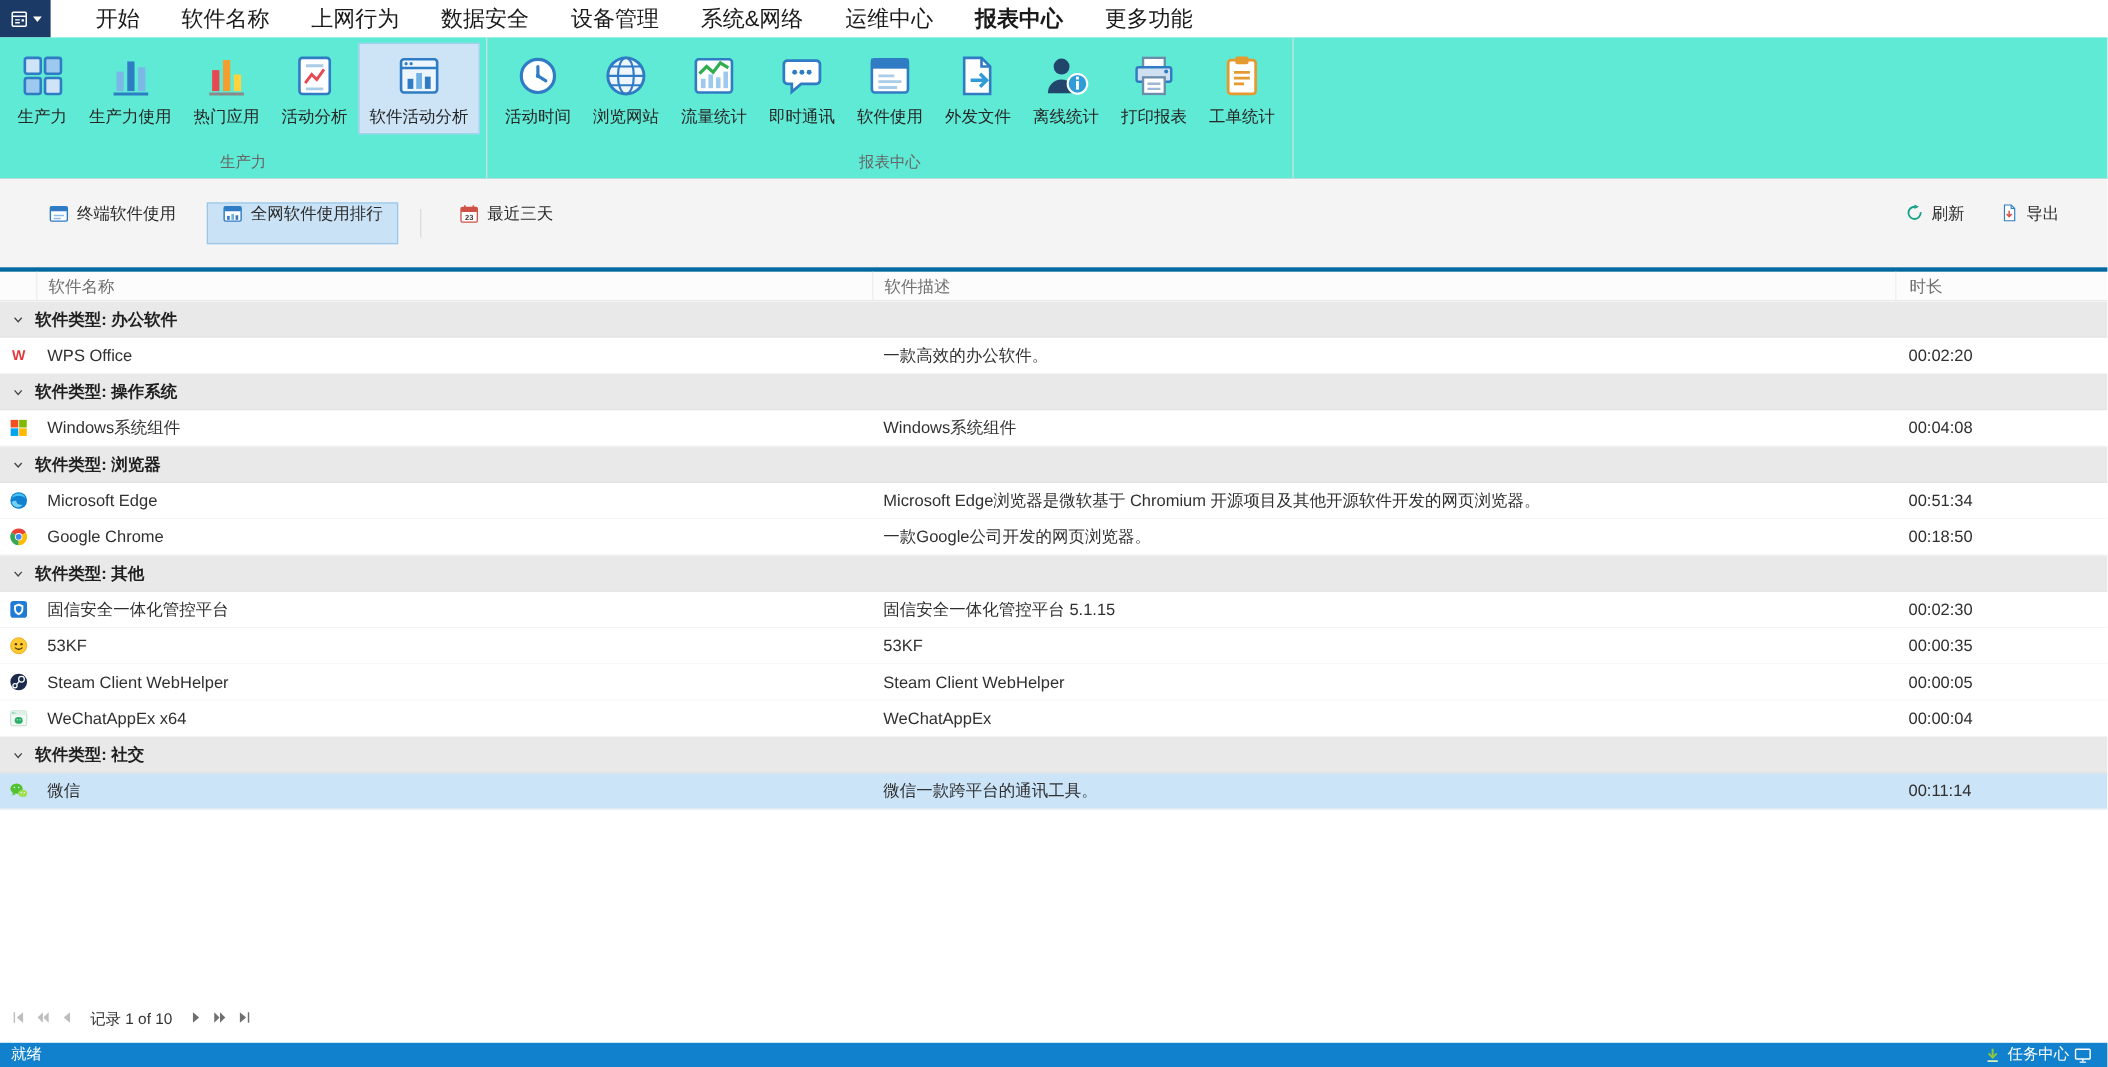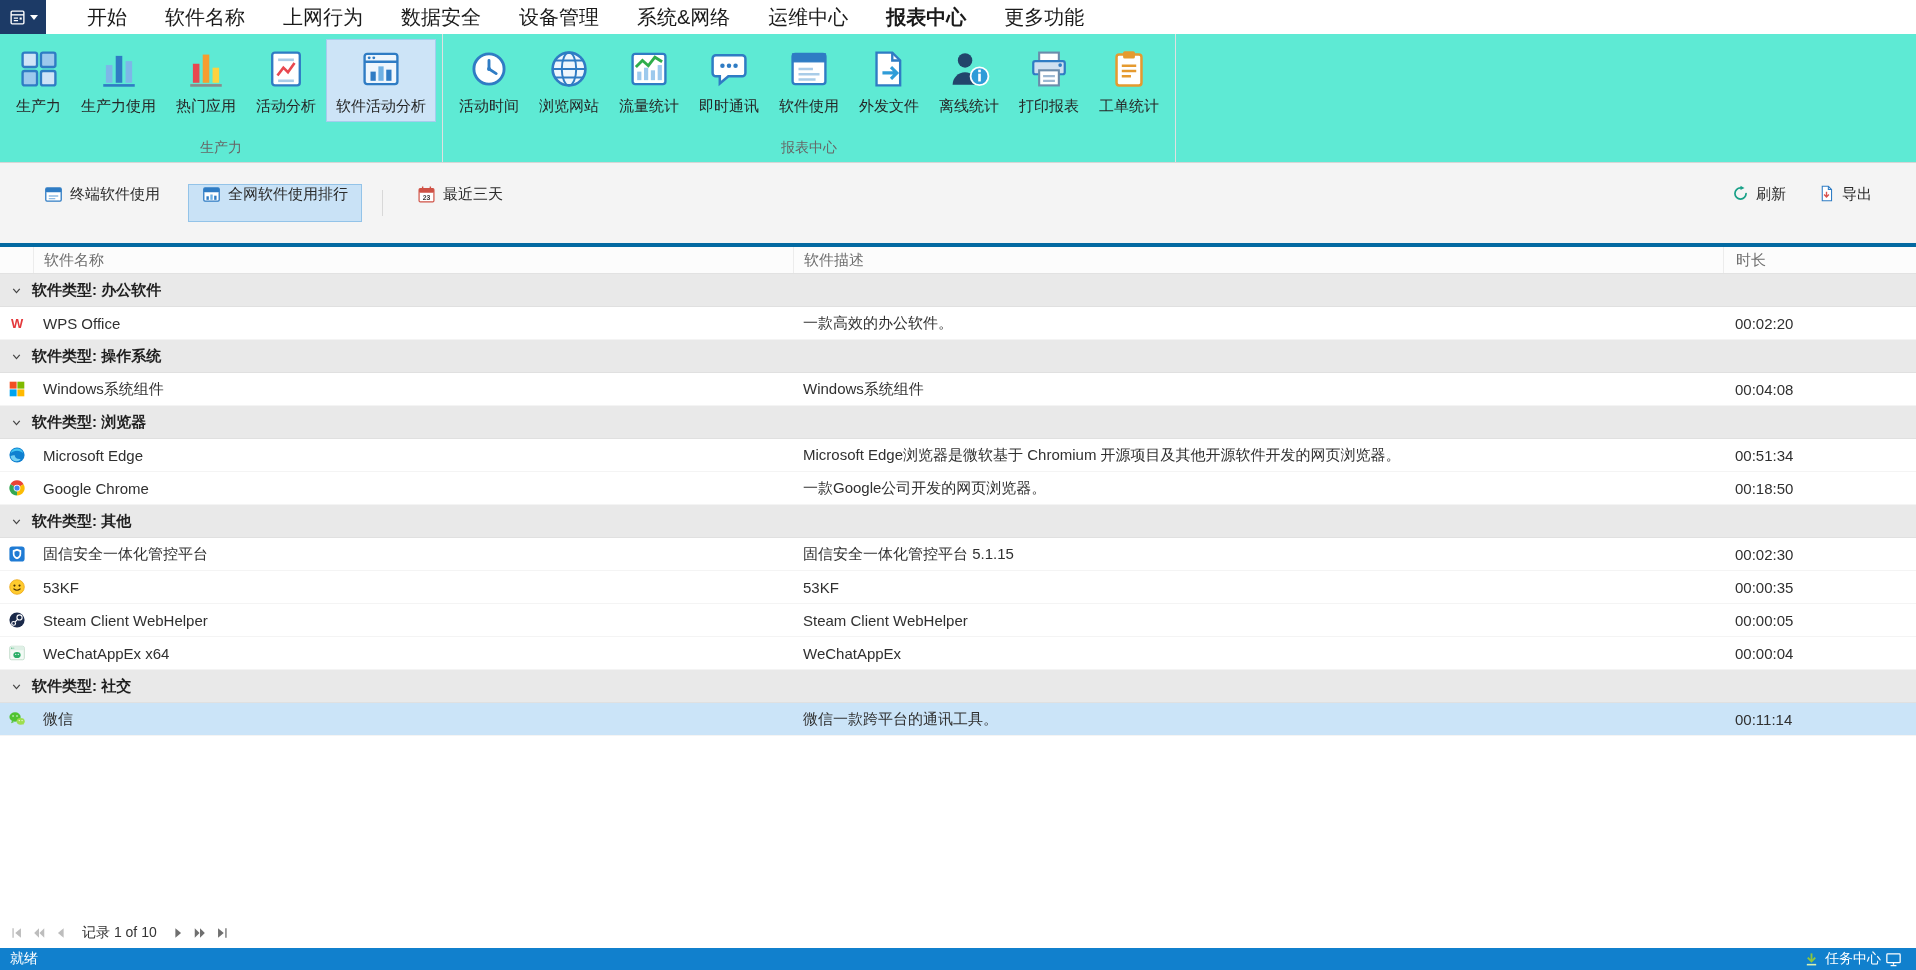--- a/index.html
+++ b/index.html
@@ -47,21 +47,21 @@
   .group-row{display:flex;align-items:center;background:#e9e9e9;font-weight:700;font-size:15px;color:#1f1f1f;padding-left:10px;gap:9px;border-bottom:1px solid #e0e0e0}
   .group-row .icon{width:13px;height:13px}
   .data-row{display:grid;grid-template-columns:33px 760px 930px 1fr;align-items:center;font-size:15px;color:#303030;border-bottom:1px solid #f4f4f4;background:#fff}
   .data-row.selected{background:#cbe4f8}
   .cell{white-space:nowrap;overflow:hidden;text-overflow:ellipsis}
   .c-icon{display:flex;justify-content:center}
   .c-name,.c-desc{padding-left:10px}
   .c-dur{padding-left:12px}
 
   
-  .pager{height:30px;display:flex;align-items:center;gap:8px;padding:0 10px;flex:none;background:#fff}
+  .pager{height:30px;display:flex;gap:8px;padding:0 10px;flex:none;background:#fff}
   .pg-btn{width:14px;height:14px;color:#6f6f6f;display:inline-flex}
   .pg-btn svg{width:100%;height:100%}
   .pg-btn.disabled{color:#bdbdbd}
   .pg-text{font-size:14px;color:#333;margin:0 6px;white-space:nowrap}
 
   
   .statusbar{height:22px;background:#1180cd;display:flex;align-items:center;color:#fff;font-size:14px;padding:0 10px;flex:none}
   .sb-right{margin-left:auto;display:flex;align-items:center;gap:4px;padding-right:4px}
   .sb-task{display:flex;align-items:center;gap:6px}
 </style>

